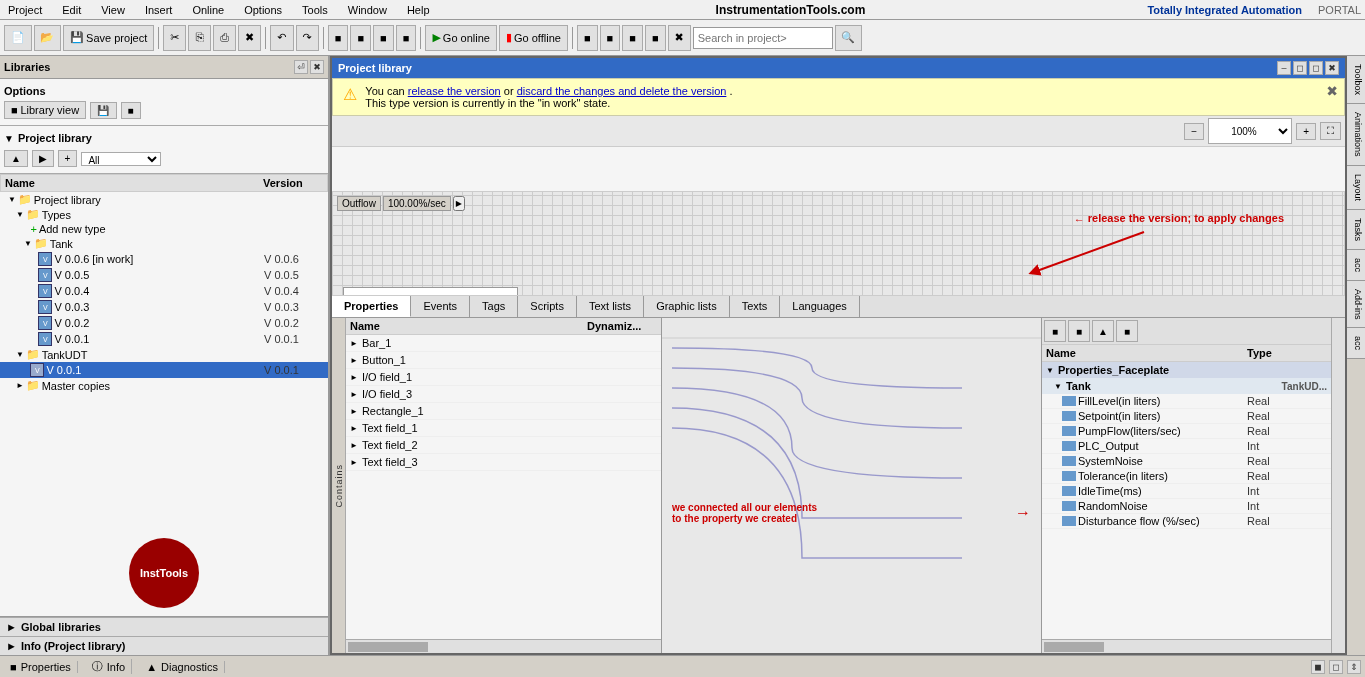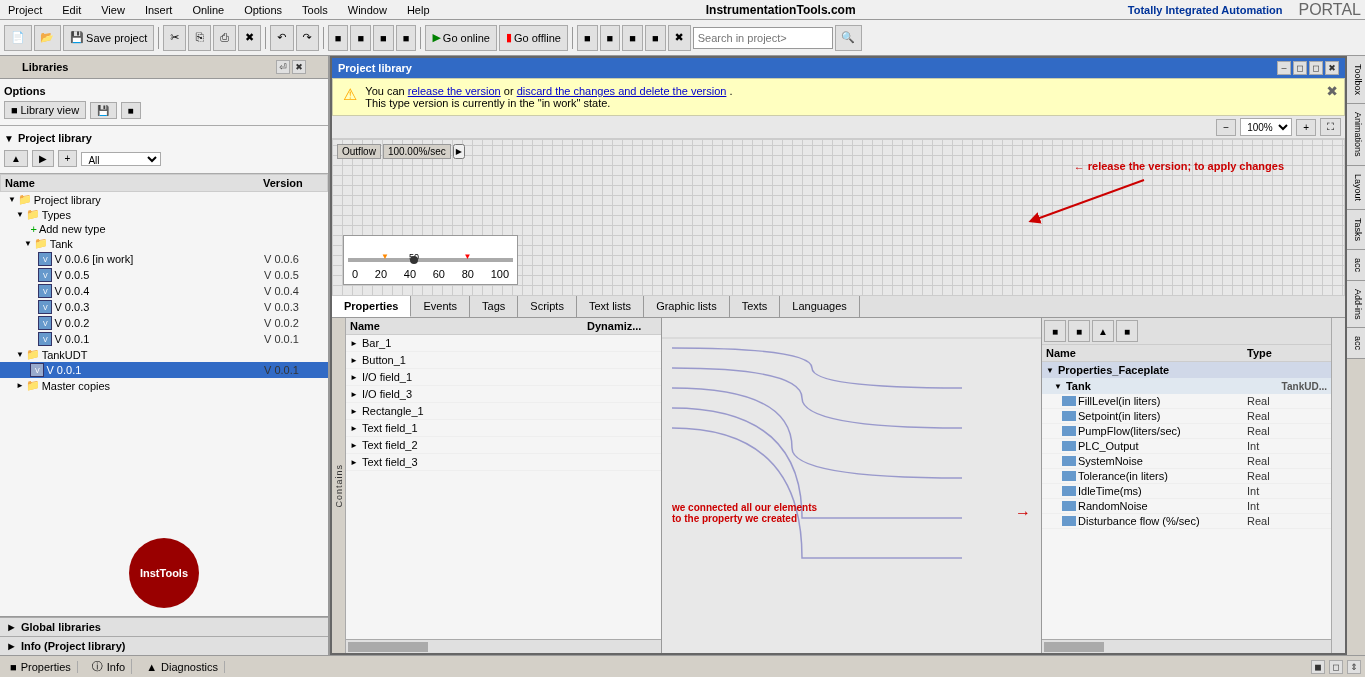--- a/index.html
+++ b/index.html
@@ -13,21 +13,21 @@
     .toolbar { background: #f0f0f0; border-bottom: 1px solid #999; display: flex; align-items: center; padding: 2px 4px; gap: 2px; height: 36px; }
     .toolbar-btn { background: #e1e1e1; border: 1px solid #aaa; padding: 2px 6px; cursor: pointer; font-size: 11px; display: flex; align-items: center; gap: 2px; height: 26px; }
     .toolbar-separator { width: 1px; background: #999; height: 22px; margin: 0 2px; }
     .toolbar-search { border: 1px solid #999; padding: 2px 4px; height: 22px; width: 140px; background: #fff; }
 
     
     .main-layout { display: flex; flex: 1; overflow: hidden; }
 
     
     .sidebar { width: 330px; background: #f5f5f5; border-right: 2px solid #999; display: flex; flex-direction: column; }
-    .sidebar-header { background: #d4d0c8; border-bottom: 1px solid #999; padding: 4px 22px; display: flex; align-items: center; justify-content: space-between; font-weight: bold; font-size: 11px; }
+    .sidebar-header { background: #d4d0c8; border-bottom: 1px solid #999; padding: 4px 4px; display: flex; align-items: center; justify-content: space-between; font-weight: bold; font-size: 11px; }
     .sidebar-section { padding: 4px; }
     .section-title { font-weight: bold; font-size: 11px; padding: 2px 0; }
     .options-row { display: flex; align-items: center; gap: 4px; padding: 2px 0; }
     .lib-btn { background: #e1e1e1; border: 1px solid #aaa; padding: 2px 6px; cursor: pointer; font-size: 10px; }
     .filter-row { display: flex; align-items: center; gap: 4px; padding: 2px 0; }
     .filter-select { border: 1px solid #aaa; padding: 1px 2px; font-size: 10px; height: 14px; background: #fff; width: 80px; }
     .tree-header { display: flex; padding: 2px 4px; background: #e0e0e0; border: 1px solid #ccc; }
     .tree-col-name { flex: 1; font-weight: bold; }
     .tree-col-ver { width: 60px; font-weight: bold; }
     .tree-item { padding: 1px 4px; cursor: pointer; display: flex; align-items: center; }
@@ -55,21 +55,21 @@
     .window-controls { display: flex; gap: 2px; }
     .win-btn { width: 14px; height: 14px; border: 1px solid #aaa; background: #e0e0e0; cursor: pointer; font-size: 9px; display: flex; align-items: center; justify-content: center; color: #333; }
 
     
     .warning-banner { background: #ffffc0; border: 1px solid #cca; padding: 6px 10px; display: flex; align-items: flex-start; gap: 8px; position: relative; }
     .warning-icon { color: #ffaa00; font-size: 16px; }
     .warning-link { color: #0000cc; text-decoration: underline; cursor: pointer; }
     .warning-close { position: absolute; right: 6px; top: 4px; cursor: pointer; font-size: 14px; color: #666; }
 
     
-    .canvas-area { background: #e8e8e8; flex: 1; position: relative; overflow: hidden; border: 1px solid #ccc; display: flex; align-items: center; justify-content: center; }
+    .canvas-area { background: #e8e8e8; flex: 1; position: relative; overflow: hidden; border: 1px solid #ccc; display: flex; align-items: center; justify-content: center; margin-top: 44px; }
     .empty-tank-btn { position: absolute; top: 30px; left: 10px; background: linear-gradient(to bottom, #4477cc, #2255aa); color: #fff; border: 2px solid #224488; padding: 12px 30px; font-size: 18px; font-weight: bold; cursor: pointer; }
     .props-tabs { display: flex; border-bottom: 1px solid #999; background: #e0e0e0; }
     .props-tab { padding: 4px 12px; cursor: pointer; border-right: 1px solid #999; font-size: 11px; }
     .props-tab.active { background: #fff; border-bottom: 1px solid #fff; font-weight: bold; }
     .props-content { display: flex; flex: 1; overflow: hidden; }
 
     
     .contains-panel { width: 330px; border-right: 1px solid #999; position: relative; }
     .contains-header { display: flex; background: #e0e0e0; border-bottom: 1px solid #ccc; padding: 2px 4px; font-weight: bold; }
     .contains-col-name { flex: 1; }
@@ -99,21 +99,21 @@
     
     .status-bar { background: #d4d0c8; border-top: 1px solid #999; height: 22px; display: flex; align-items: center; padding: 0 4px; gap: 8px; font-size: 10px; }
     .status-item { display: flex; align-items: center; gap: 4px; padding: 0 6px; border-right: 1px solid #aaa; cursor: pointer; }
     .status-item:last-child { border-right: none; }
 
     
     .inst-logo { width: 70px; height: 70px; background: #990000; border-radius: 50%; display: flex; flex-direction: row; align-items: center; justify-content: center; color: #fff; font-size: 16px; font-weight: bold; margin: 8px auto; }
 
     
     .zoom-bar { display: flex; align-items: center; justify-content: flex-end; padding: 2px 4px; background: #e8e8e8; border-bottom: 1px solid #ccc; gap: 4px; }
-    .zoom-select { border: 1px solid #aaa; padding: 1px 2px; background: #fff; font-size: 10px; height: 18px; }
+    .zoom-select { border: 1px solid #aaa; padding: 1px 18px; background: #fff; font-size: 10px; height: 26px; }
 
     
     .side-tab-bar { display: flex; flex-direction: column; width: 18px; background: #d4d0c8; }
     .side-tab { writing-mode: vertical-rl; text-orientation: mixed; padding: 8px 2px; font-size: 10px; cursor: pointer; border-bottom: 1px solid #999; background: #e0e0e0; }
 
     .scrollbar-v { width: 14px; background: #e0e0e0; border-left: 1px solid #aaa; flex-shrink: 0; }
     .scrollbar-h { height: 14px; background: #e0e0e0; border-top: 1px solid #aaa; }
   </style>
 </head>
 <body>
@@ -123,21 +123,21 @@
   <span class="menu-item">Edit</span>
   <span class="menu-item">View</span>
   <span class="menu-item">Insert</span>
   <span class="menu-item">Online</span>
   <span class="menu-item">Options</span>
   <span class="menu-item">Tools</span>
   <span class="menu-item">Window</span>
   <span class="menu-item">Help</span>
   <span style="flex:1; text-align:center; font-weight:bold; color:#000; font-size:12px;">InstrumentationTools.com</span>
   <span style="font-weight:bold; color:#003399; font-size:11px;">Totally Integrated Automation</span>
-  <span style="color:#666; font-size:16px; margin-left:4px;">PORTAL</span>
+  <span style="color:#666; font-size:11px; margin-left:4px;">PORTAL</span>
 </div>
 
 <div class="toolbar">
   <button class="toolbar-btn">📄</button>
   <button class="toolbar-btn">📂</button>
   <button class="toolbar-btn">
     <span>💾</span>
     <span>Save project</span>
   </button>
   <div class="toolbar-separator"></div>

